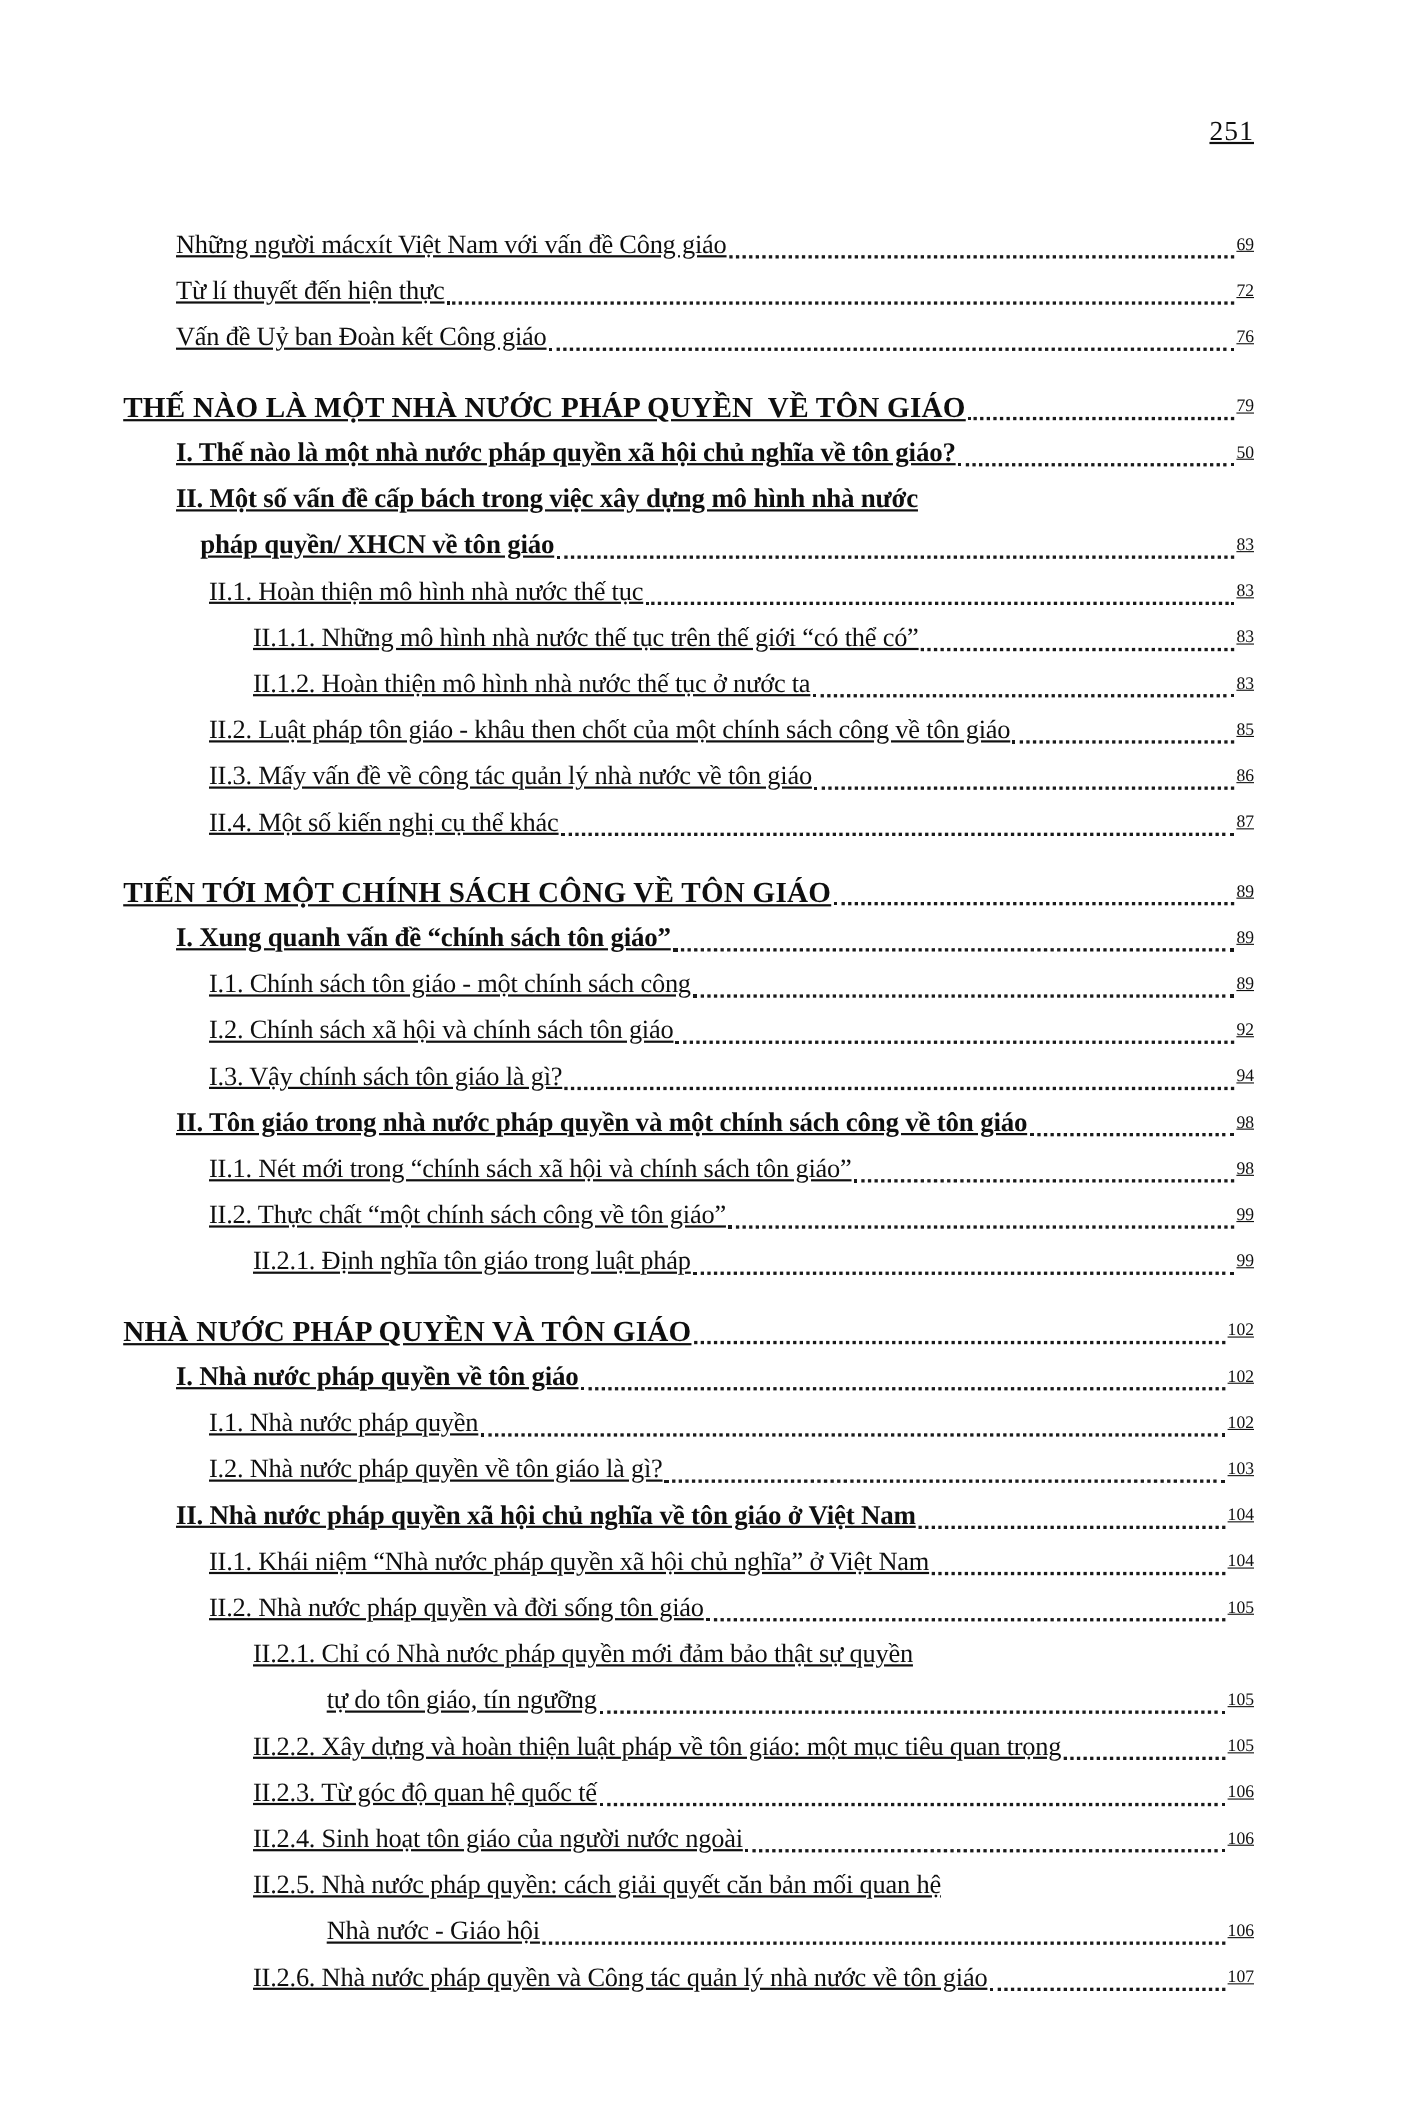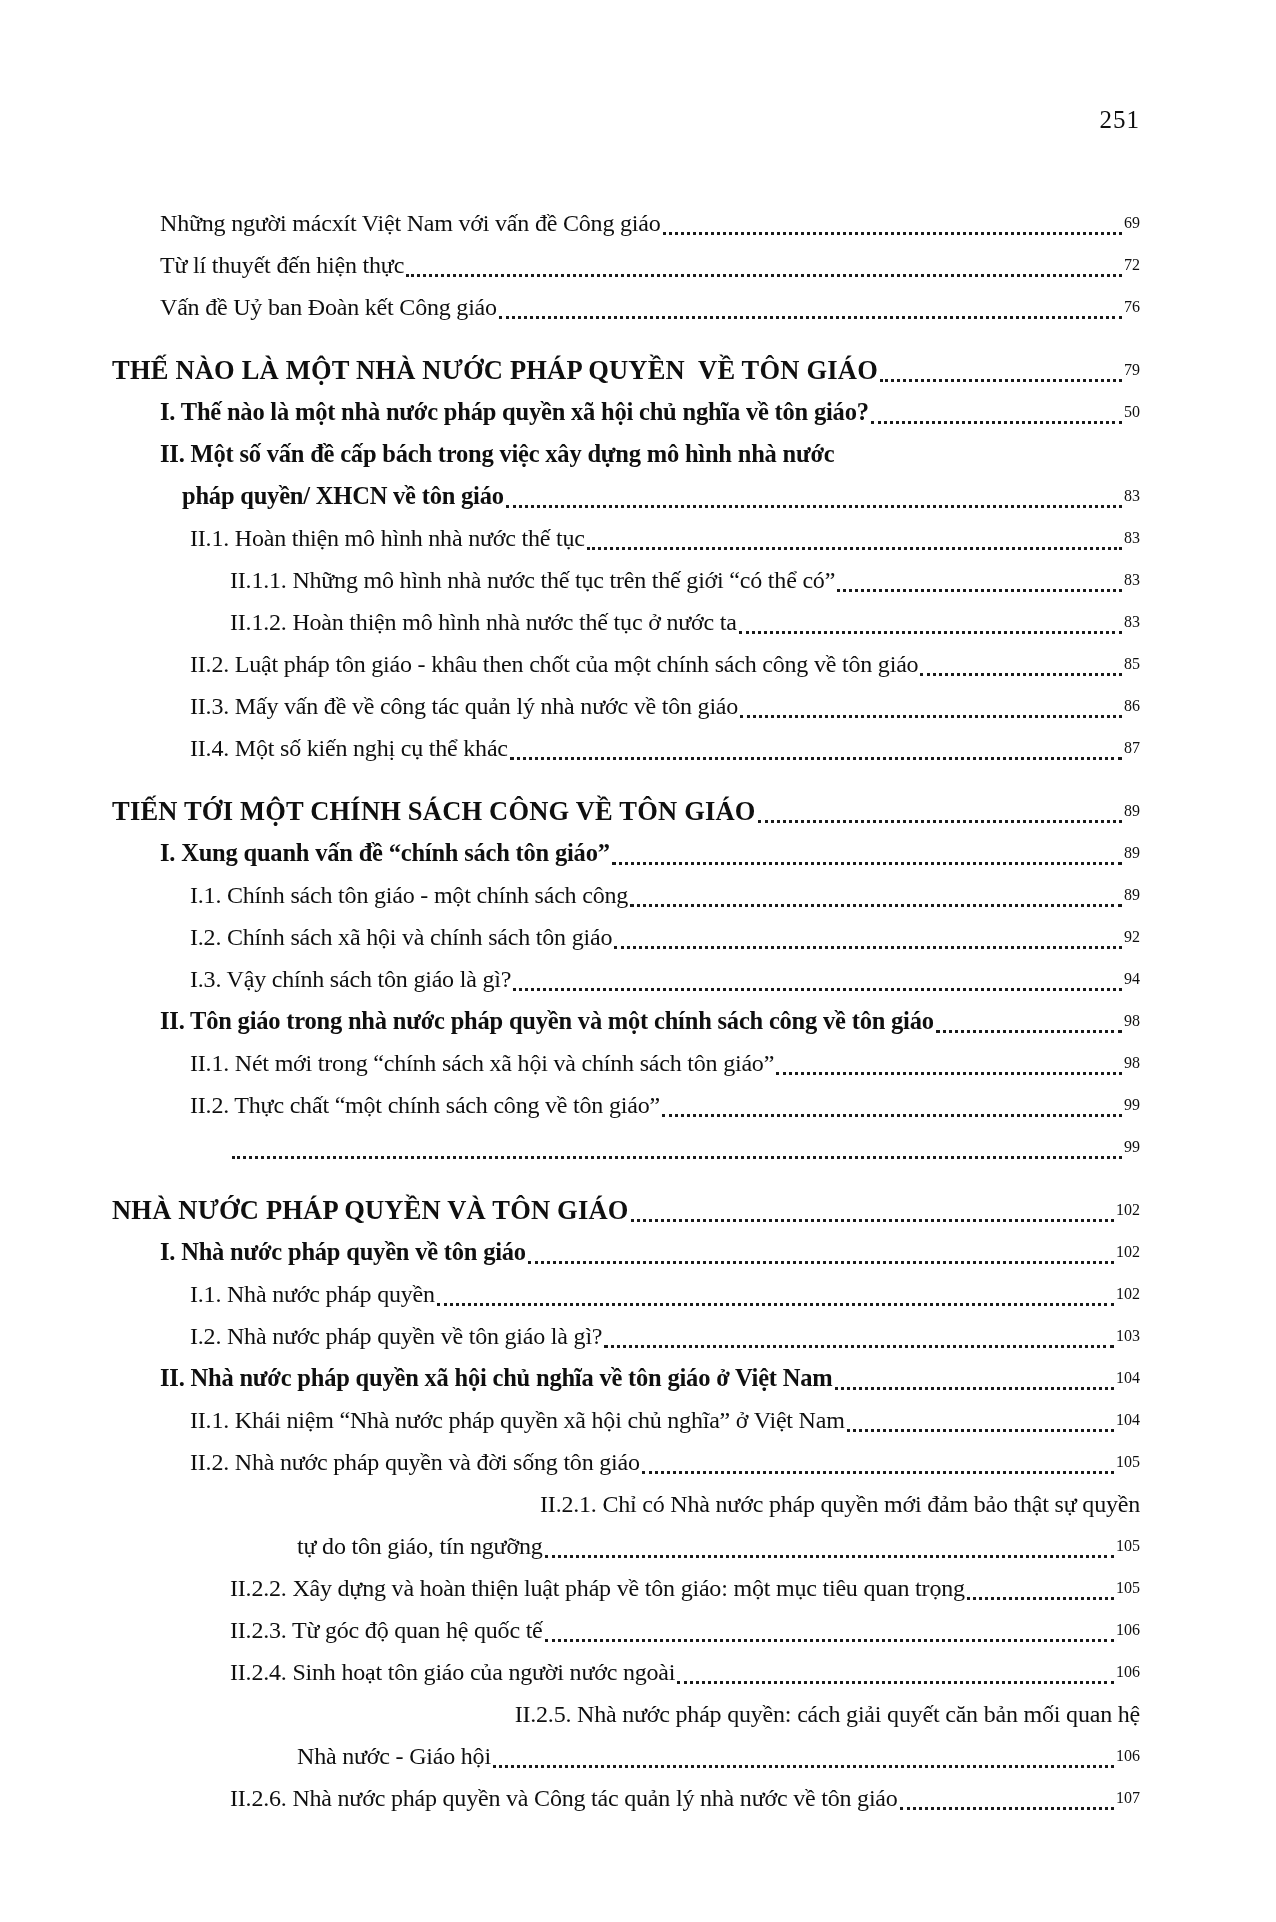--- a/index.html
+++ b/index.html
@@ -7,20 +7,21 @@
     width:1276px;height:1922px;
     background:#ffffff;
     font-family:"Liberation Serif","DejaVu Serif",serif;
     color:#0f0f0f;
     overflow:hidden;
   }
   .sheet{
     box-sizing:border-box;
     width:1276px;height:1346px;
     padding:106px 136px 0 112px;
+    text-decoration:underline;
   }
   .pagenum-top{
     text-align:right;
     font-size:25px;
     line-height:28px;
     letter-spacing:1px;
   }
   .toc{margin-top:68px;}
   .row{
     display:flex;
@@ -53,21 +54,21 @@
   }
   .pg{
     flex:0 0 auto;
     font-size:16px;
   }
   
   .ind-chapter{padding-left:0;}
   .ind-h1{padding-left:48px;}
   .ind-h1c{padding-left:70px;}
   .ind-h2{padding-left:78px;}
-  .ind-h3{padding-left:118px;justify-content:flex-end;}
+  .ind-h3{padding-left:118px;}
   .ind-h3c{padding-left:185px;justify-content:space-between;}
 </style>
 </head>
 <body>
 
 <div class="sheet">
   <div class="pagenum-top">251</div>
   <div class="toc">
       <div class="row ind-h1 normal">
         <span class="t">Những người mácxít Việt Nam với vấn đề Công giáo</span>
@@ -166,20 +167,21 @@
         <span class="t">II.1. Nét mới trong “chính sách xã hội và chính sách tôn giáo”</span>
         <span class="dots"></span>
         <span class="pg">98</span>
       </div>
       <div class="row ind-h2 normal">
         <span class="t">II.2. Thực chất “một chính sách công về tôn giáo”</span>
         <span class="dots"></span>
         <span class="pg">99</span>
       </div>
       <div class="row ind-h3 normal">
+        <span class="t">II.2.1. Định nghĩa tôn giáo trong luật pháp</span>
         <span class="dots"></span>
         <span class="pg">99</span>
       </div>
       <div class="row ind-chapter chapter">
         <span class="t">NHÀ NƯỚC PHÁP QUYỀN VÀ TÔN GIÁO</span>
         <span class="dots"></span>
         <span class="pg">102</span>
       </div>
       <div class="row ind-h1 bold">
         <span class="t">I. Nhà nước pháp quyền về tôn giáo</span>

